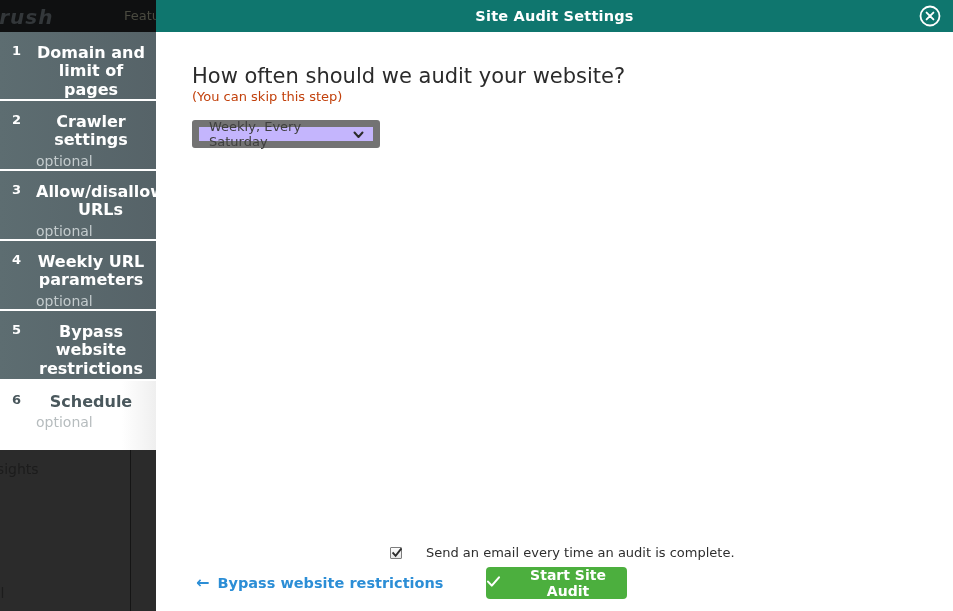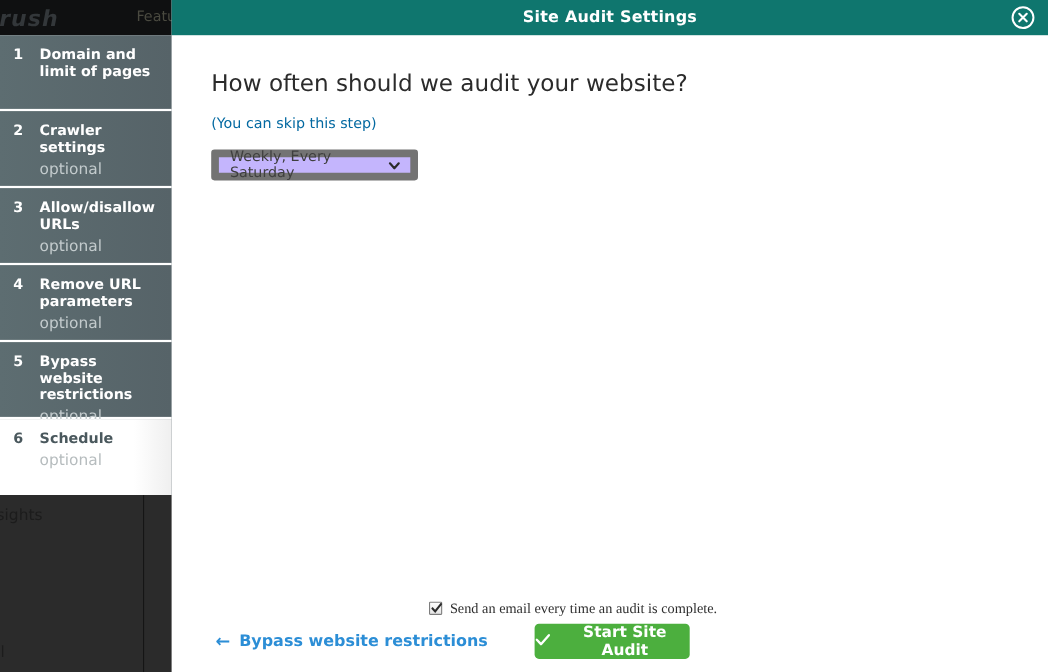--- a/index.html
+++ b/index.html
@@ -85,23 +85,23 @@
     height: 579px;
     padding: 32px 36px 0 36px;
   }
   .question {
     font-size: 21px;
     font-weight: 400;
     color: #2b2b2b;
     line-height: 1.2;
   }
   .question-note {
-    margin-top: 16px;
+    margin-top: 0;
     font-size: 13px;
-    color: #0369a1;
+    color: #c2410c;
   }
   .select-wrap { position: relative; width: 188px; margin-top: 16px; }
   .select-box {
     width: 188px; height: 28px;
     border: 7px solid #737373;
     border-radius: 3px;
     background: #c4b5fd;
     display: flex; align-items: center;
     padding: 0 8px 0 10px;
     cursor: pointer;
@@ -110,22 +110,21 @@
   .select-caret {
     width: 14px; height: 14px;
     display: flex; align-items: center; justify-content: center;
   }
 
   
   .email-row {
     position: absolute;
     left: 234px; top: 513px;
     display: flex; align-items: center;
-    gap: 7px;
-    font-family: Liberation Serif, serif;
+    gap: 24px;
   }
   .cb {
     width: 12px; height: 12px;
     border: 1px solid #7d7d7d;
     background: linear-gradient(#fdfdfd, #e6e6e6);
     border-radius: 1px;
     position: relative;
     cursor: pointer;
     flex: none;
   }
@@ -178,24 +177,25 @@
   .step-num {
     width: 24px;
     flex: none;
     font-size: 13px;
     font-weight: 700;
     color: #ffffff;
     line-height: 1.15;
   }
   .step-text { flex: 1; }
   .step-label {
-    font-size: 13px;
+    font-size: 16px;
     font-weight: 700;
     color: #ffffff;
     line-height: 1.15;
+    text-align: center;
   }
   .step-opt {
     margin-top: 3px;
     font-size: 14px;
     color: #c3cbcd;
   }
   .step.active {
     background: linear-gradient(to right, #ffffff 0%, #ffffff 78%, #efefef 100%);
     border-bottom: none;
   }
@@ -295,21 +295,21 @@
   <div class="step s3">
     <div class="step-num">3</div>
     <div class="step-text">
       <div class="step-label">Allow/disallow URLs</div>
       <div class="step-opt">optional</div>
     </div>
   </div>
   <div class="step s4">
     <div class="step-num">4</div>
     <div class="step-text">
-      <div class="step-label">Remove URL parameters</div>
+      <div class="step-label">Weekly URL parameters</div>
       <div class="step-opt">optional</div>
     </div>
   </div>
   <div class="step s5">
     <div class="step-num">5</div>
     <div class="step-text">
       <div class="step-label">Bypass website restrictions</div>
       <div class="step-opt">optional</div>
     </div>
   </div>

